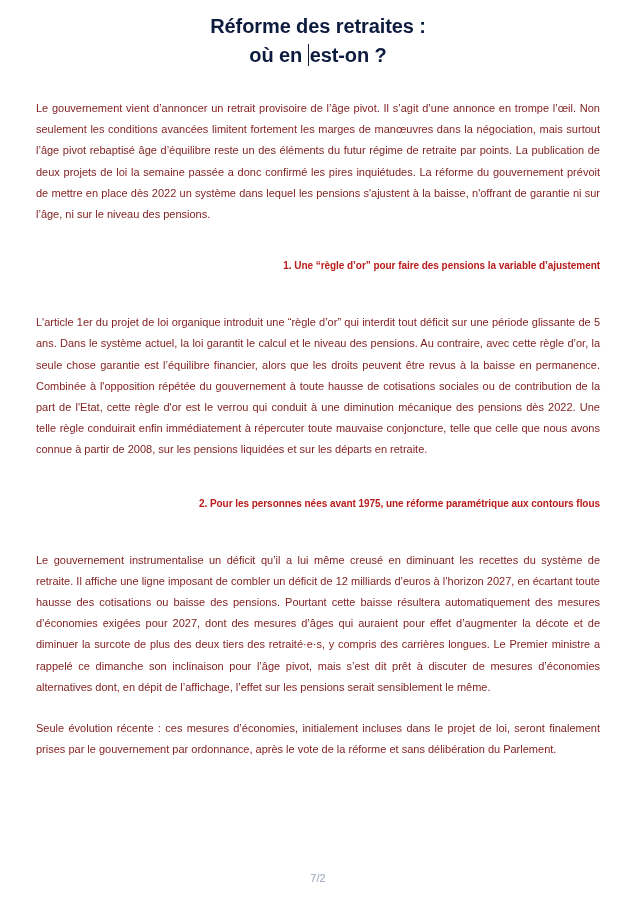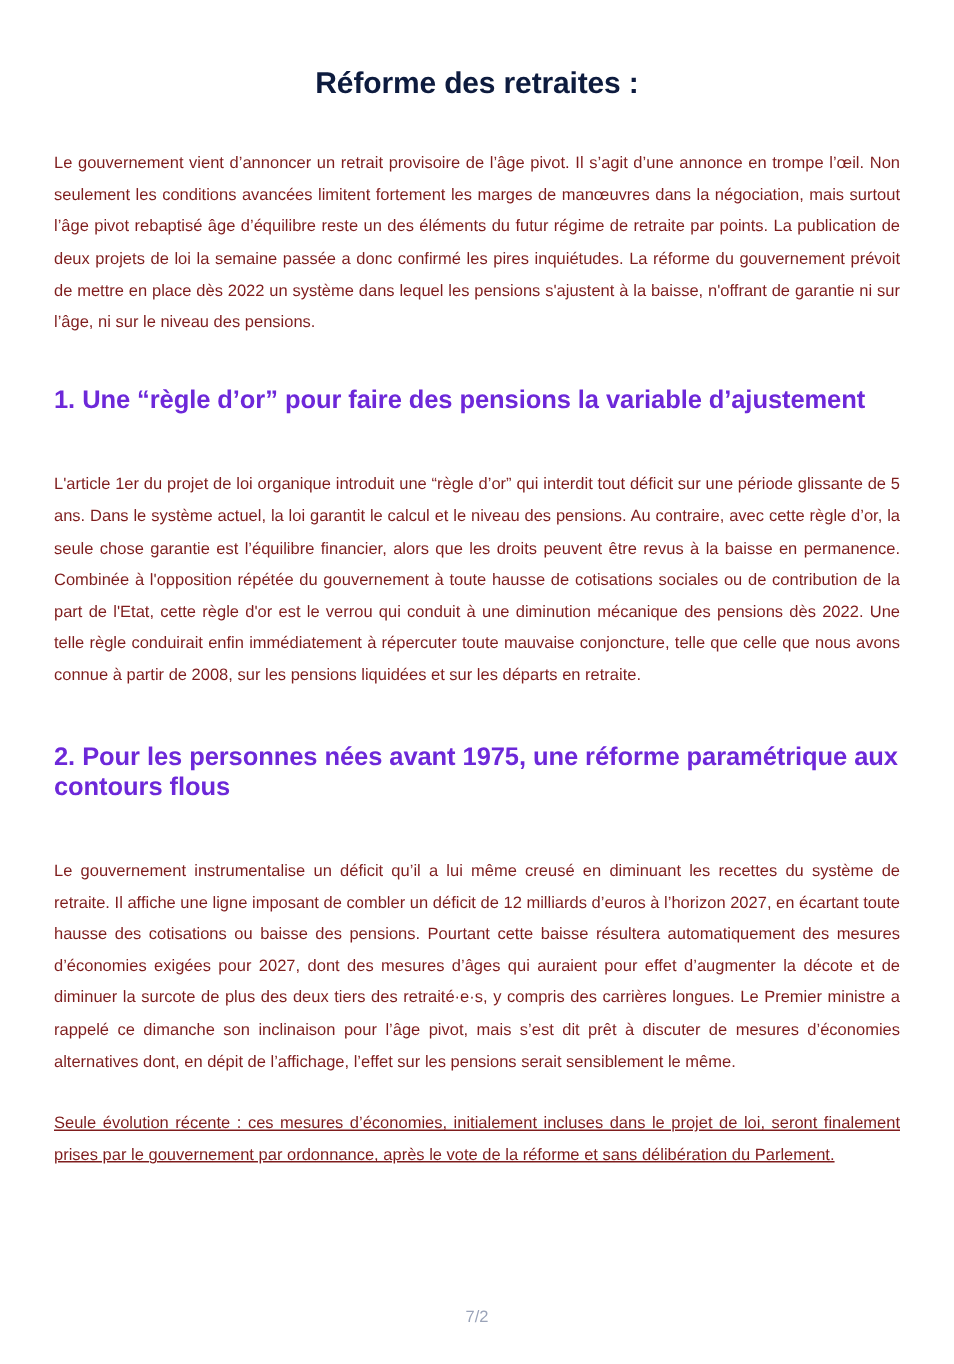--- a/index.html
+++ b/index.html
@@ -21,21 +21,21 @@
   .page {
     position: absolute;
     inset: 0;
     background: #ffffff;
     padding: 0 36px;
     box-sizing: border-box;
   }
 
   .doc-title {
     margin: 0;
-    padding-top: 42px;
+    padding-top: 12px;
     text-align: center;
     font-size: 20px;
     font-weight: bold;
     line-height: 29px;
     letter-spacing: -0.1px;
     color: #0d1b3e;
   }
   .title-line {
     display: block;
     white-space: pre;
@@ -56,52 +56,53 @@
     text-align: justify;
     text-justify: inter-word;
     color: #7f1d1d;
     hyphens: none;
   }
 
   .para-intro { margin-top: 28px; }
 
   .section-heading {
     margin: 0;
-    font-size: 17px;
+    font-size: 10px;
     font-weight: bold;
     line-height: 20px;
-    color: #6d28d9;
-    text-align: left;
+    color: #b91c1c;
+    text-align: right;
     letter-spacing: -0.05px;
   }
   .heading-1 { margin-top: 31px; }
   .heading-2 { margin-top: 33px; }
 
   .para-after-heading { margin-top: 36px; }
-  .para-follow { margin-top: 20px; text-decoration: underline; }
+  .para-follow { margin-top: 20px; }
 
   .footer-page-number {
     position: absolute;
     left: 0;
     right: 0;
     bottom: 24px;
     text-align: center;
     font-size: 11px;
     line-height: 14px;
     color: #9aa3b8;
     font-family: "Liberation Sans", "DejaVu Sans", sans-serif;
   }
 </style>
 </head>
 <body>
 
 <div class="page">
 
   <h1 class="doc-title">
     <span class="title-line">Réforme des retraites :</span>
+    <span class="title-line"><span>où en </span><span class="caret"></span><span>est-on ?</span></span>
   </h1>
 
   <p class="body-text para-intro">Le gouvernement vient d’annoncer un retrait provisoire de l’âge pivot. Il s’agit d’une annonce en trompe l’œil. Non seulement les conditions avancées limitent fortement les marges de manœuvres dans la négociation, mais surtout l’âge pivot rebaptisé âge d’équilibre reste un des éléments du futur régime de retraite par points. La publication de deux projets de loi la semaine passée a donc confirmé les pires inquiétudes. La réforme du gouvernement prévoit de mettre en place dès 2022 un système dans lequel les pensions s'ajustent à la baisse, n'offrant de garantie ni sur l’âge, ni sur le niveau des pensions.</p>
 
   <h2 class="section-heading heading-1">1. Une “règle d’or” pour faire des pensions la variable d’ajustement</h2>
 
   <p class="body-text para-after-heading">L'article 1er du projet de loi organique introduit une “règle d’or” qui interdit tout déficit sur une période glissante de 5 ans. Dans le système actuel, la loi garantit le calcul et le niveau des pensions. Au contraire, avec cette règle d’or, la seule chose garantie est l’équilibre financier, alors que les droits peuvent être revus à la baisse en permanence. Combinée à l'opposition répétée du gouvernement à toute hausse de cotisations sociales ou de contribution de la part de l'Etat, cette règle d'or est le verrou qui conduit à une diminution mécanique des pensions dès 2022. Une telle règle conduirait enfin immédiatement à répercuter toute mauvaise conjoncture, telle que celle que nous avons connue à partir de 2008, sur les pensions liquidées et sur les départs en retraite.</p>
 
   <h2 class="section-heading heading-2">2. Pour les personnes nées avant 1975, une réforme paramétrique aux contours flous</h2>
 

